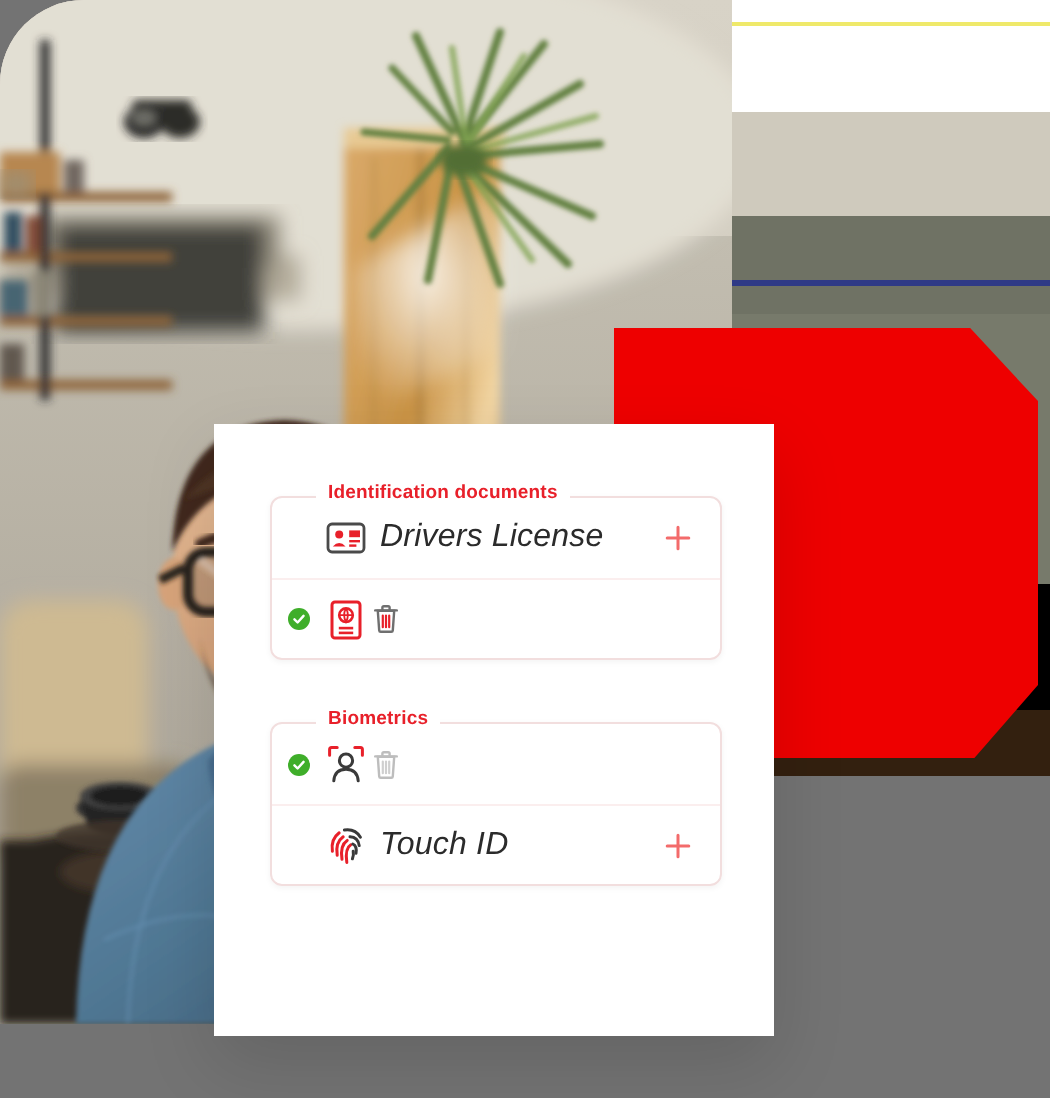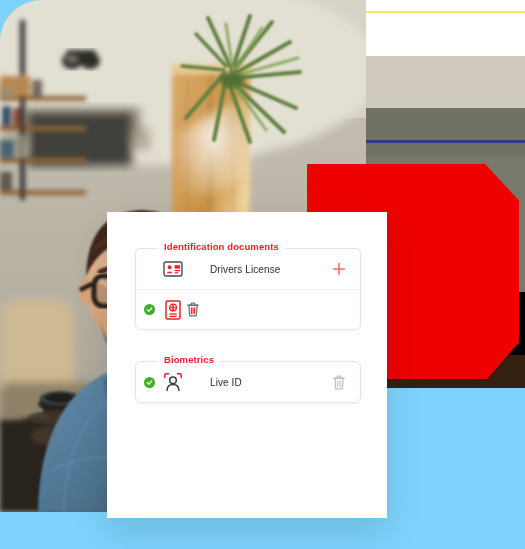--- a/index.html
+++ b/index.html
@@ -10,21 +10,21 @@
   body {
     width: 525px;
     height: 549px;
     font-family: "Liberation Sans", sans-serif;
     overflow: hidden;
   }
   #stage {
     position: relative;
     width: 525px;
     height: 549px;
-    background: #7dd3fc;
+    background: #737373;
     overflow: hidden;
   }
 
   
   .photo {
     position: absolute;
     left: 0;
     top: 0;
     width: 366px;
     height: 512px;
@@ -127,24 +127,25 @@
     min-width: 22px;
     height: 20px;
     display: flex;
     align-items: center;
     justify-content: center;
   }
   .type-icon svg { display: block; }
 
   .row-label {
     flex: 1;
-    margin-left: 26px;
-    font-size: 10px;
+    margin-left: 6px;
+    font-size: 16px;
     color: #2b2b2b;
     letter-spacing: 0.1px;
+    font-style: italic;
   }
 
   .action {
     width: 18px;
     min-width: 18px;
     height: 18px;
     display: flex;
     align-items: center;
     justify-content: center;
     cursor: pointer;
@@ -418,28 +419,50 @@
         <div class="type-icon">
           <svg width="20" height="20" viewBox="0 0 20 20">
             <g stroke="#e8202a" stroke-width="1.5" fill="none" stroke-linecap="round">
               <path d="M1.8 5.6 V2.8 Q1.8 1.8 2.8 1.8 H5.6"></path>
               <path d="M14.4 1.8 H17.2 Q18.2 1.8 18.2 2.8 V5.6"></path>
             </g>
             <circle cx="10" cy="8.3" r="3.3" fill="none" stroke="#3a3a3a" stroke-width="1.5"></circle>
             <path d="M3.9 18.4 Q4.4 12.6 10 12.6 Q15.6 12.6 16.1 18.4" fill="none" stroke="#3a3a3a" stroke-width="1.5" stroke-linecap="round"></path>
           </svg>
         </div>
-        <div class="row-label">Live ID</div>
         <div class="action">
           <svg width="14" height="15" viewBox="0 0 14 15">
             <path d="M1.6 3.2 H12.4" stroke="#bdbdbd" stroke-width="1.2" stroke-linecap="round"></path>
             <path d="M5.2 3.2 V1.8 Q5.2 1.1 5.9 1.1 H8.1 Q8.8 1.1 8.8 1.8 V3.2" fill="none" stroke="#bdbdbd" stroke-width="1.2"></path>
             <path d="M2.9 3.4 L3.6 13.2 Q3.65 13.9 4.35 13.9 H9.65 Q10.35 13.9 10.4 13.2 L11.1 3.4 Z" fill="none" stroke="#bdbdbd" stroke-width="1.2"></path>
             <path d="M5.4 5.8 V11.6 M7 5.8 V11.6 M8.6 5.8 V11.6" stroke="#cfcfcf" stroke-width="1.1" stroke-linecap="round"></path>
           </svg>
         </div>
       </div>
 
 
+      <div class="row">
+        <div class="check-slot"></div>
+        <div class="type-icon">
+          <svg width="19" height="20" viewBox="0 0 19 20">
+            <g fill="none" stroke-linecap="round">
+              <path d="M2.2 12.6 Q1.3 6.6 5.6 3.4" stroke="#e8202a" stroke-width="1.5"></path>
+              <path d="M4.6 14.6 Q3.6 8.2 7.6 5.4" stroke="#e8202a" stroke-width="1.5"></path>
+              <path d="M7.0 16.6 Q5.9 9.6 9.6 7.2" stroke="#e8202a" stroke-width="1.5"></path>
+              <path d="M9.4 18.2 Q8.4 11.2 11.4 9.4" stroke="#e8202a" stroke-width="1.5"></path>
+              <path d="M8.2 2.0 Q13.6 1.2 16.2 5.6" stroke="#3a3a3a" stroke-width="1.5"></path>
+              <path d="M11.0 5.4 Q15.0 5.6 15.6 9.8" stroke="#3a3a3a" stroke-width="1.5"></path>
+              <path d="M12.4 9.0 Q14.6 10.0 14.0 13.6" stroke="#3a3a3a" stroke-width="1.5"></path>
+              <path d="M12.6 12.6 Q13.0 14.6 12.2 16.4" stroke="#3a3a3a" stroke-width="1.5"></path>
+            </g>
+          </svg>
+        </div>
+        <div class="row-label">Touch ID</div>
+        <div class="action">
+          <svg width="14" height="14" viewBox="0 0 14 14">
+            <path d="M7 1.6 V12.4 M1.6 7 H12.4" stroke="#f36b6b" stroke-width="1.5" stroke-linecap="round"></path>
+          </svg>
+        </div>
+      </div>
     </fieldset>
 
   </div>
 </div>
 
 </body></html>

